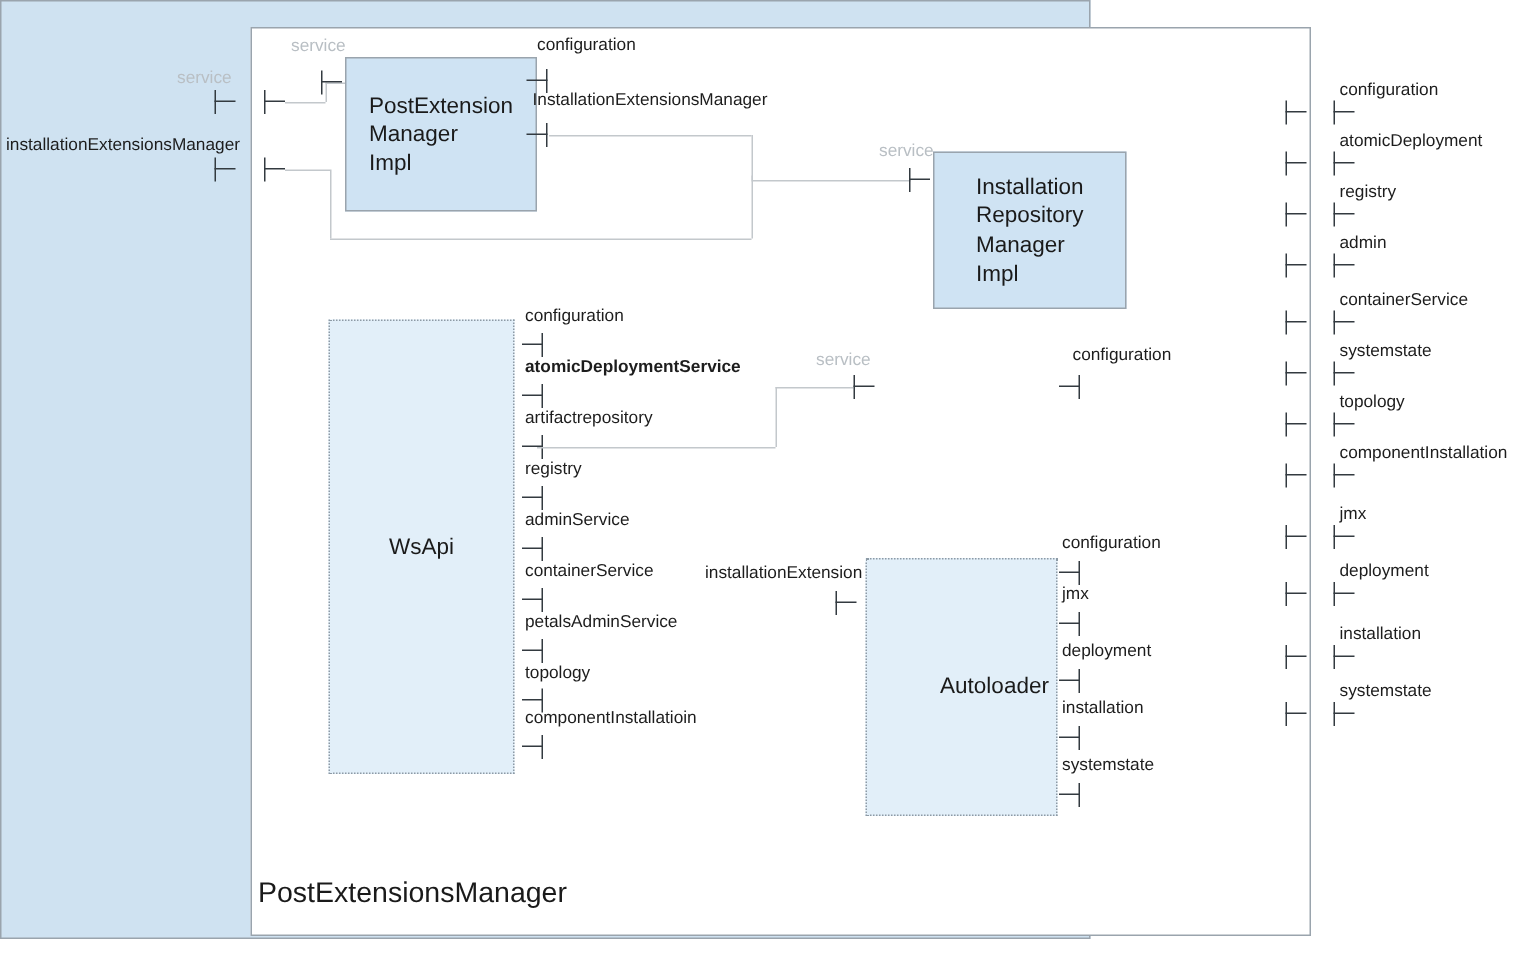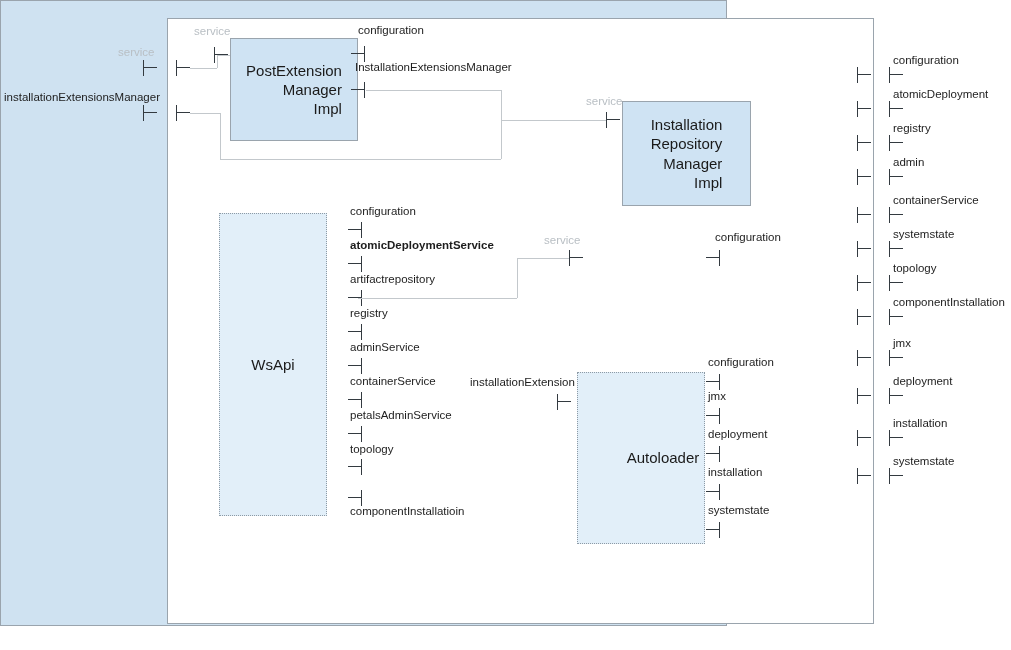--- a/index.html
+++ b/index.html
@@ -36,21 +36,21 @@
     white-space:nowrap;
   }
 
   
   .cbox{
     position:absolute;
     box-sizing:border-box;
     display:flex;
     align-items:center;
     justify-content:center;
-    text-align:right;
+    text-align:left;
     line-height:1.28;
     color:#1a1a1a;
   }
   .cbox.solid{
     background:#cfe3f3;
     border:1px solid #9aa4ad;
     font-size:15px;
   }
   .cbox.dashed{
     background:#e2eff9;
@@ -99,20 +99,21 @@
   .ln.h{ height:1px; }
   .ln.v{ width:1px; }
 </style>
 </head>
 <body>
 
 <div id="canvas">
 
   <div class="frame-outer"></div>
   <div class="frame-inner"></div>
+  <div class="frame-title">PostExtensionsManager</div>
 
   <div class="plabel req" style="left:118px; top:46px;">service</div>
   <div class="port" style="left:143px; top:60px;">
       <span class="stem"></span>
       <span class="arm"></span>
     </div>
   <div class="port" style="left:176px; top:60px;">
       <span class="stem"></span>
       <span class="arm"></span>
     </div>
@@ -292,21 +293,21 @@
       <div>Manager</div>
       <div>Impl</div>
     </div>
   </div>
   <div class="plabel req" style="left:586px; top:95px;">service</div>
   <div class="port" style="left:606px; top:112px;">
       <span class="stem"></span>
       <span class="arm"></span>
     </div>
 
-  <div class="cbox dashed" style="left:219px; top:213px; width:108px; height:303px;">
+  <div class="cbox dashed" style="left:219px; top:213px; width:124px; height:303px;">
     <div>WsApi</div>
   </div>
 
   <div class="plabel" style="left:350px; top:205px;">configuration</div>
   <div class="port flip" style="left:348px; top:222px;">
       <span class="stem"></span>
       <span class="arm"></span>
     </div>
 
   <div class="plabel" style="left:350px; top:239px;font-weight:bold;">atomicDeploymentService</div>
@@ -348,21 +349,21 @@
       <span class="stem"></span>
       <span class="arm"></span>
     </div>
 
   <div class="plabel" style="left:350px; top:443px;">topology</div>
   <div class="port flip" style="left:348px; top:459px;">
       <span class="stem"></span>
       <span class="arm"></span>
     </div>
 
-  <div class="plabel" style="left:350px; top:473px;margin-top:32px;">componentInstallatioin</div>
+  <div class="plabel" style="left:350px; top:473px;">componentInstallatioin</div>
   <div class="port flip" style="left:348px; top:490px;">
       <span class="stem"></span>
       <span class="arm"></span>
     </div>
 
   <div class="plabel req" style="left:544px; top:234px;">service</div>
   <div class="port" style="left:569px; top:250px;">
       <span class="stem"></span>
       <span class="arm"></span>
     </div>

